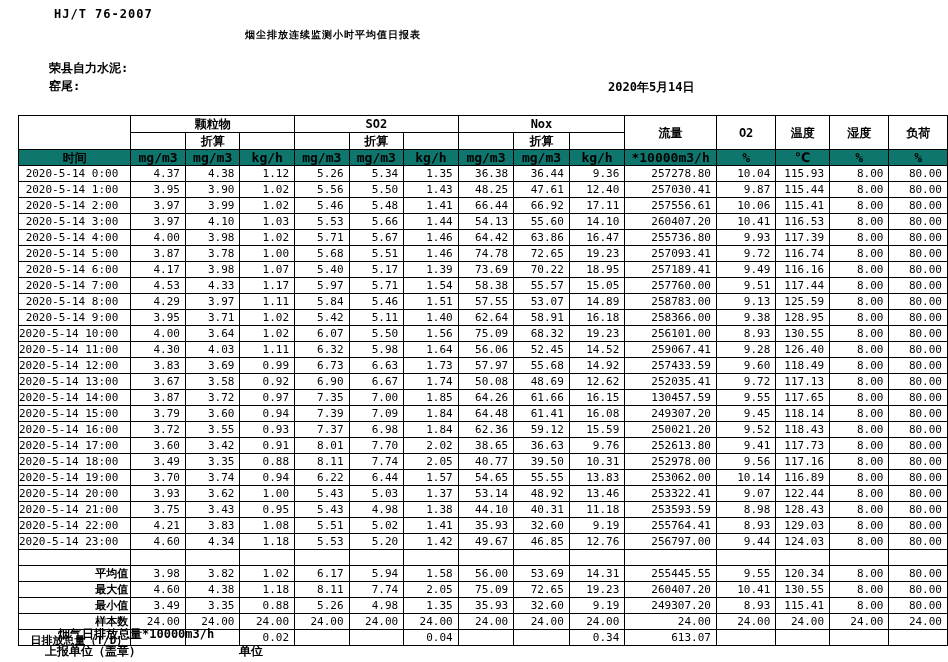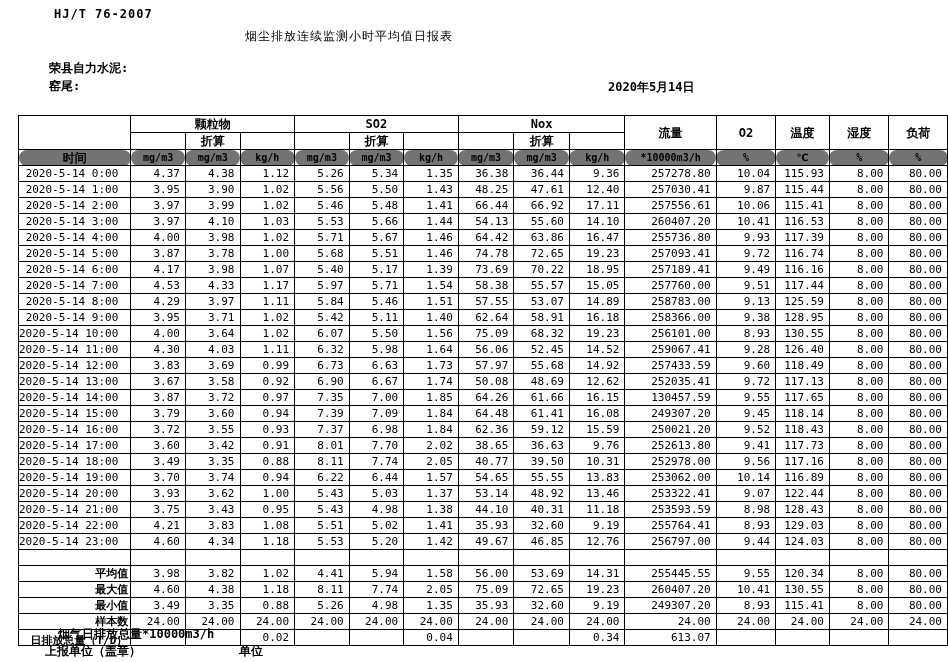--- a/index.html
+++ b/index.html
@@ -3,37 +3,37 @@
 <meta charset="utf-8">
 <style>
   html,body{margin:0;padding:0;}
   body{
     width:948px;height:662px;position:relative;overflow:hidden;
     background:#ffffff;color:#000;
     font-family:"DejaVu Sans Mono","DejaVu Sans",sans-serif;
   }
   .abs{position:absolute;padding-left:32px;}
   #doc-code{left:22px;top:7px;font-weight:bold;font-size:12px;letter-spacing:1px;}
-  #title{left:213px;top:28px;font-weight:normal;font-size:12px;letter-spacing:1px;}
+  #title{left:213px;top:28px;font-weight:bold;font-size:10px;letter-spacing:1px;}
   #company{left:17px;top:60px;font-weight:bold;font-size:12px;}
   #loc{left:17px;top:78px;font-weight:bold;font-size:12px;}
   #date{left:576px;top:79px;font-size:12px;font-weight:bold;}
 
   table#report{
     position:absolute;left:18px;top:115px;
     border-collapse:collapse;table-layout:fixed;
   }
   #report td,#report th{
     border:1px solid #000;padding:0;height:15px;line-height:14px;
     font-size:11px;overflow:hidden;white-space:nowrap;font-weight:normal;
   }
   #report thead tr.h16 th{height:16px;}
   #report th{font-weight:bold;font-size:12px;text-align:center;}
-  #report tr.green th{background:#737373;border-radius:8px;}
-  #report tr.green th.unit{font-size:10px;}
+  #report tr.green th{background:#0f766e;}
+  #report tr.green th.unit{font-size:13px;}
   #report td.num{text-align:right;padding-right:5px;}
   #report td.time{text-align:right;padding-right:12px;}
   #report td.label{text-align:right;padding-right:2px;font-weight:bold;font-size:11px;}
   #report td.ovf{position:relative;overflow:visible;}
   #report td.ovf span{position:absolute;right:3px;top:4px;white-space:nowrap;line-height:14px;text-align:right;}
 
   #footer1{left:26px;top:626px;font-weight:bold;font-size:12px;}
   #footer2a{left:13px;top:643px;font-weight:bold;font-size:12px;}
   #footer2b{left:207px;top:643px;font-weight:bold;font-size:12px;}
 </style>
@@ -529,21 +529,21 @@
         <td></td>
         <td></td>
         <td></td>
         <td></td>
       </tr>
       <tr>
         <td class="label">平均值</td>
         <td class="num">3.98</td>
         <td class="num">3.82</td>
         <td class="num">1.02</td>
-        <td class="num">4.41</td>
+        <td class="num">6.17</td>
         <td class="num">5.94</td>
         <td class="num">1.58</td>
         <td class="num">56.00</td>
         <td class="num">53.69</td>
         <td class="num">14.31</td>
         <td class="num">255445.55</td>
         <td class="num">9.55</td>
         <td class="num">120.34</td>
         <td class="num">8.00</td>
         <td class="num">80.00</td>

